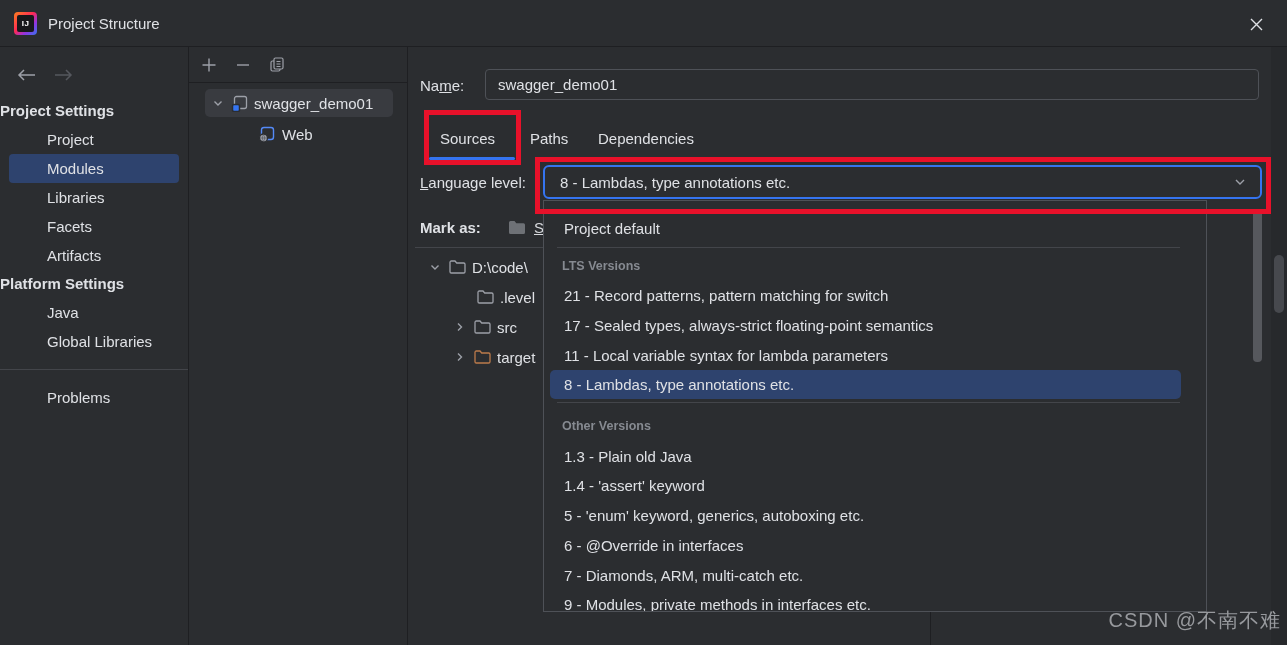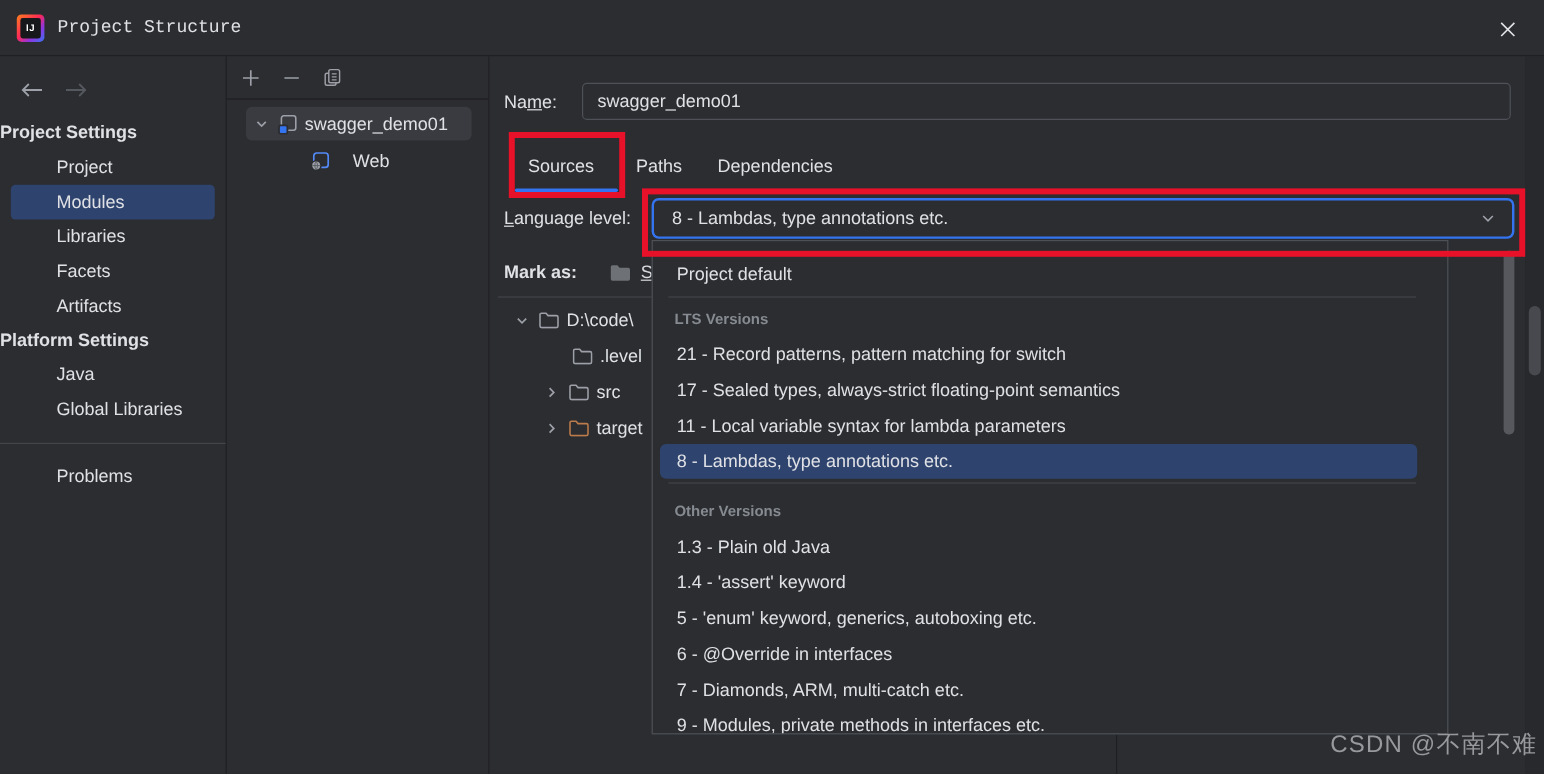--- a/index.html
+++ b/index.html
@@ -11,40 +11,40 @@
   }
   
   .titlebar { position:absolute; left:0; top:0; width:1287px; height:47px;
     background:#2b2d30; border-bottom:1px solid #1e1f22; display:flex; align-items:center; }
   .logo { width:23px; height:23px; margin-left:14px; border-radius:4px;
     background:linear-gradient(135deg,#fc801d 0%,#fe2857 45%,#9135e0 70%,#3574f0 100%);
     position:relative; }
   .logo-inner { position:absolute; left:3px; top:3px; right:3px; bottom:3px;
     background:#17181b; border-radius:2px; color:#fff; font-size:8px; font-weight:bold;
     display:flex; align-items:center; justify-content:center; letter-spacing:.5px; }
-  .win-title { margin-left:11px; font-size:15px; color:#dfe1e5;font-family:Liberation Mono, monospace; }
+  .win-title { margin-left:11px; font-size:15px; color:#dfe1e5; }
   .close-btn { position:absolute; right:20px; top:13px; width:22px; height:22px;
     display:flex; align-items:center; justify-content:center; cursor:pointer; }
   
   .sidebar { position:absolute; left:0; top:47px; width:189px; height:598px;
     background:#2b2d30; border-right:1px solid #1e1f22; }
   .nav-arrows { padding:16px 0 10px 16px; height:50px; display:flex; gap:16px; align-items:center; }
   .sec-header { height:28px; line-height:28px; padding-left:0; font-weight:bold; font-size:15px; }
   .side-item { height:29px; line-height:29px; padding-left:38px; margin:0 9px; border-radius:4px; cursor:pointer; }
   .side-item.sel { background:#2e436e; }
   .side-divider { height:1px; background:#43454a; margin:13px 0 13px 0; }
   
   .mid { position:absolute; left:189px; top:47px; width:219px; height:598px;
     background:#2b2d30; border-right:1px solid #1e1f22; }
   .mid-toolbar { height:36px; border-bottom:1px solid #1e1f22; display:flex;
     align-items:center; padding-left:11px; gap:16px; }
   .tool-ic { width:18px; height:18px; display:flex; align-items:center; justify-content:center; cursor:pointer; }
   .root-row { margin:6px 14px 0 16px; height:28px; background:#393b40; border-radius:5px;
     display:flex; align-items:center; padding-left:5px; gap:5px; cursor:pointer; }
-  .web-row { margin:4px 0 0 69px; height:26px; display:flex; align-items:center; gap:18px; cursor:pointer; }
+  .web-row { margin:4px 0 0 69px; height:26px; display:flex; align-items:center; gap:6px; cursor:pointer; }
   
   .cfg { position:absolute; left:408px; top:47px; width:879px; height:598px; background:#2b2d30; overflow:hidden; }
   .cfg .name-label { position:absolute; left:12px; top:30px; }
   .name-input { position:absolute; left:77px; top:22px; width:774px; height:31px;
     background:#2b2d30; border:1px solid #4e5157; border-radius:4px; color:#dfe1e5;
     font:15px "Liberation Sans", sans-serif; padding:0 12px; outline:none; }
   .tab { position:absolute; top:83px; cursor:pointer; }
   .tab-underline { position:absolute; left:21px; top:110px; width:86px; height:3px;
     border-radius:2px; background:#3574f0; }
   .lang-label { position:absolute; left:12px; top:127px; }

